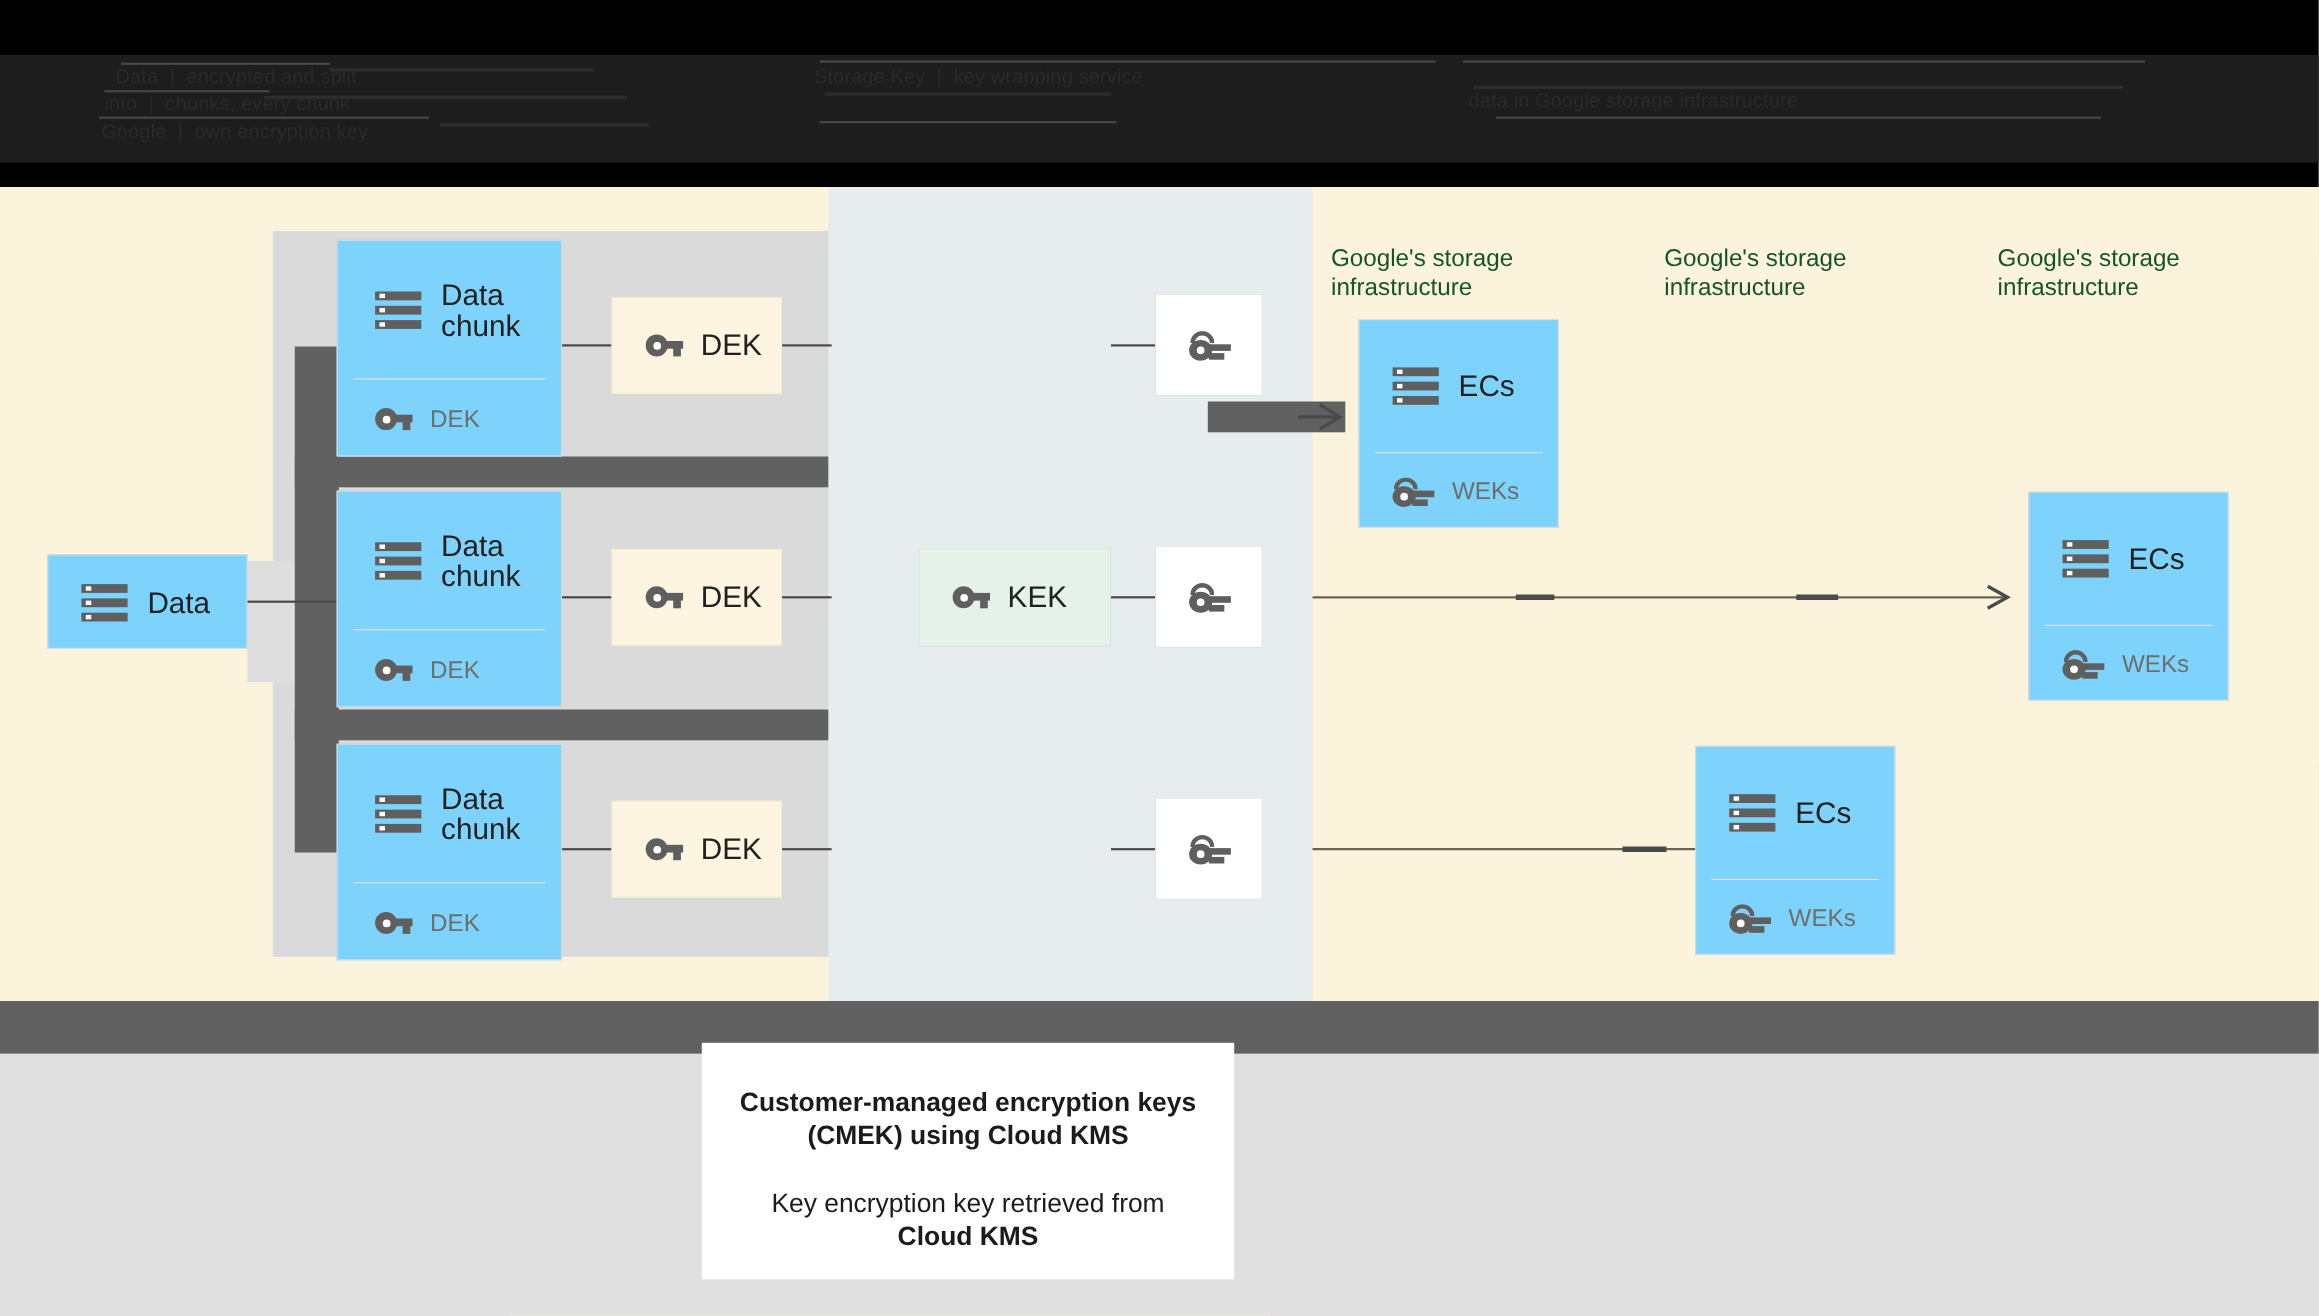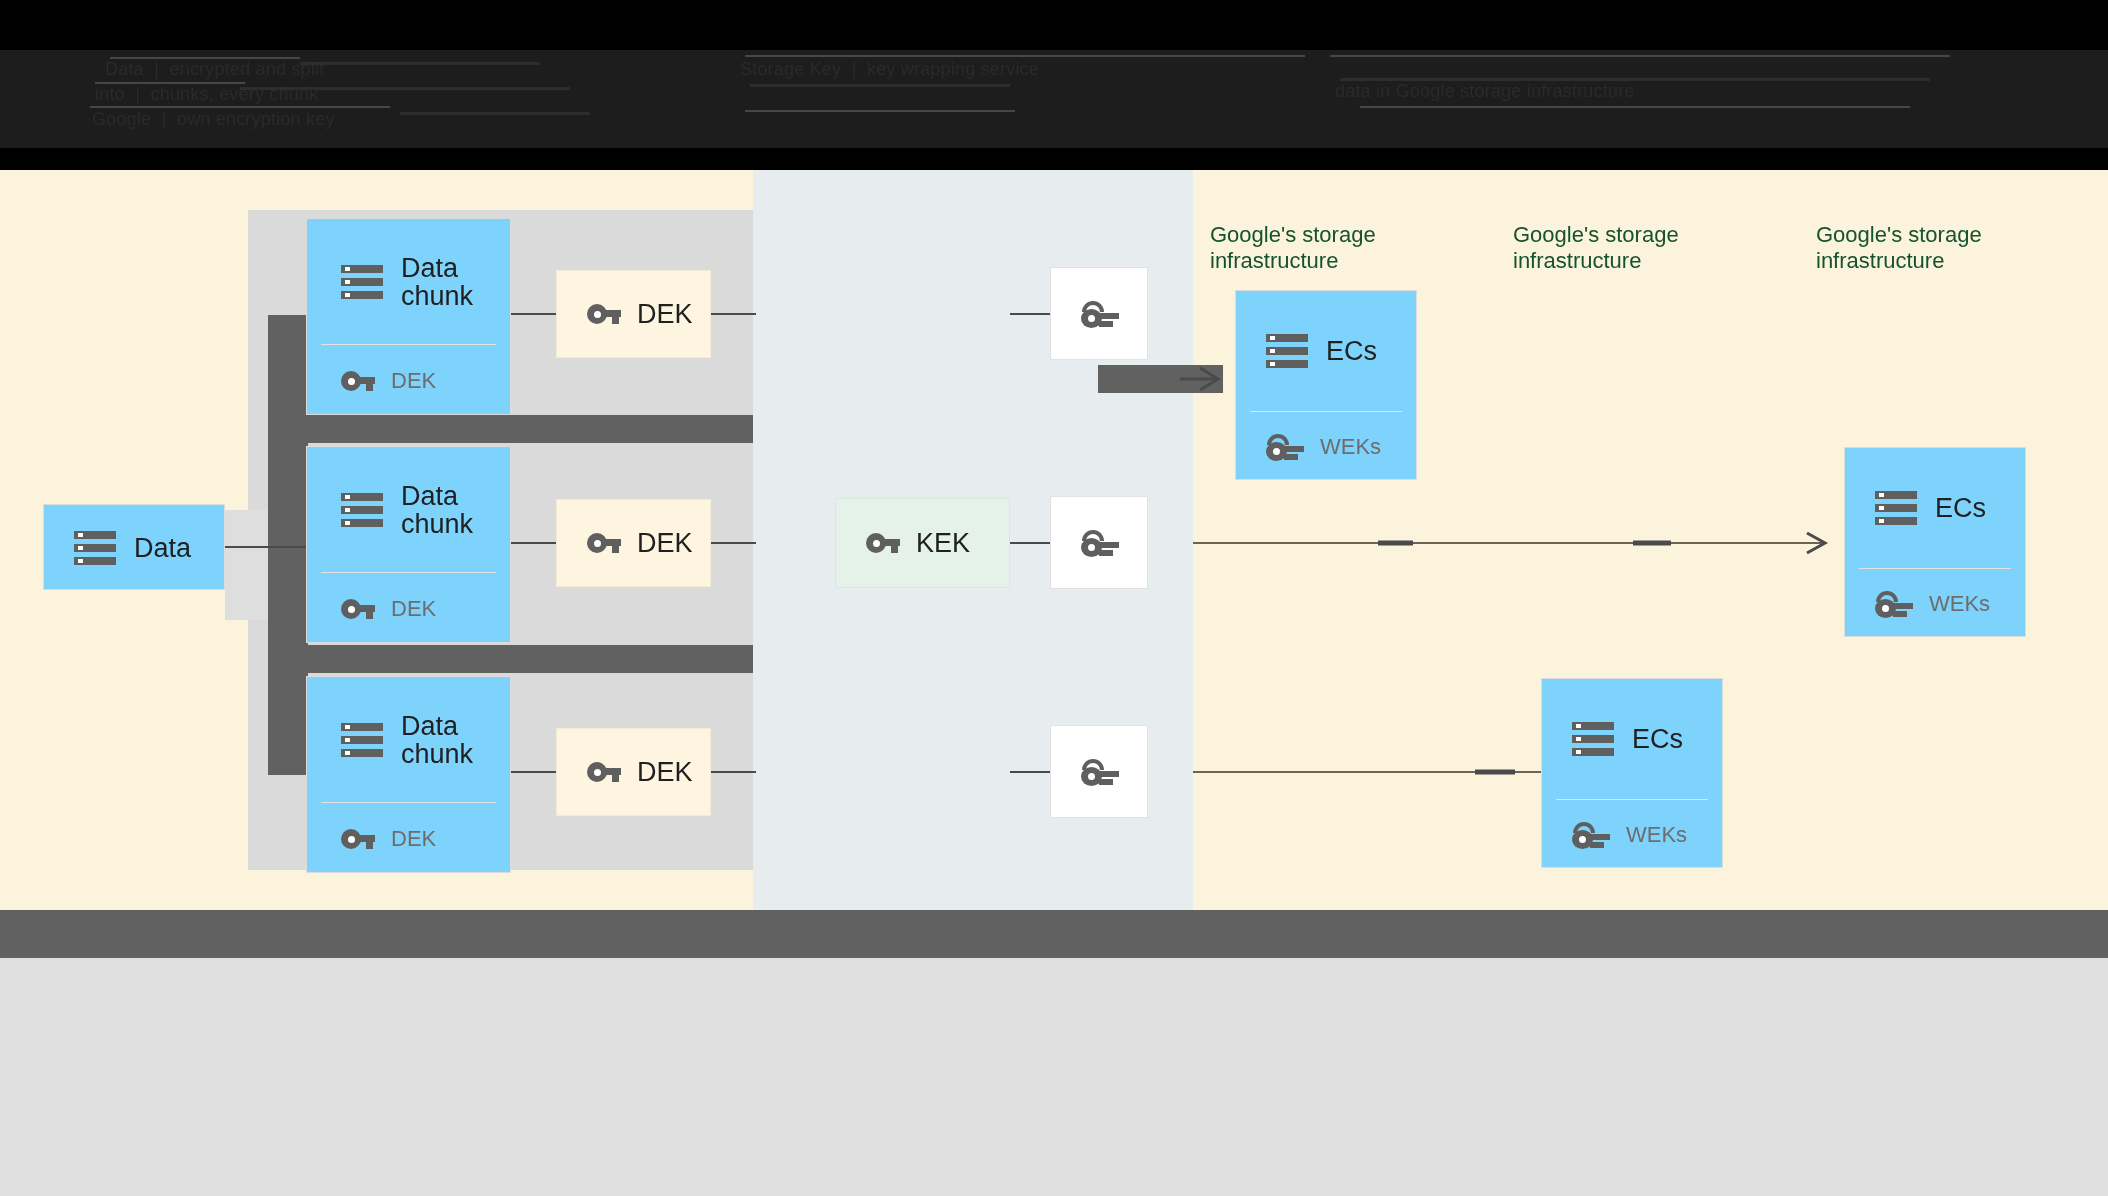--- a/index.html
+++ b/index.html
@@ -359,14 +359,20 @@
           </span>
         <span class="lbl-sub">WEKs</span>
       </div>
     </div>
 
   </div>
 
   <div class="footer-dark"></div>
   <div class="footer-area"></div>
 
+  <div class="caption">
+    <div class="cap-b">Customer-managed encryption keys</div>
+    <div class="cap-b">(CMEK) using Cloud KMS</div>
+    <div class="cap-n">Key encryption key retrieved from</div>
+    <div class="cap-n" style="margin-top:0;font-weight:bold;">Cloud KMS</div>
+  </div>
 
 </div>
 
 </body></html>

